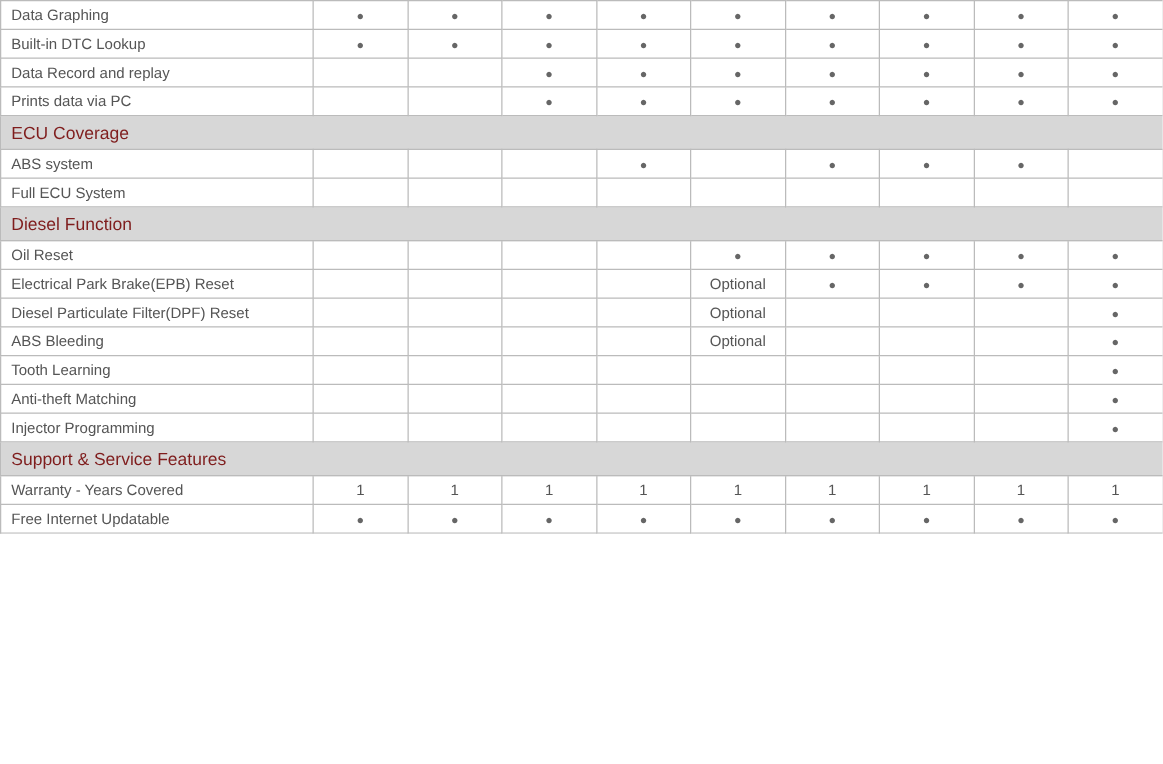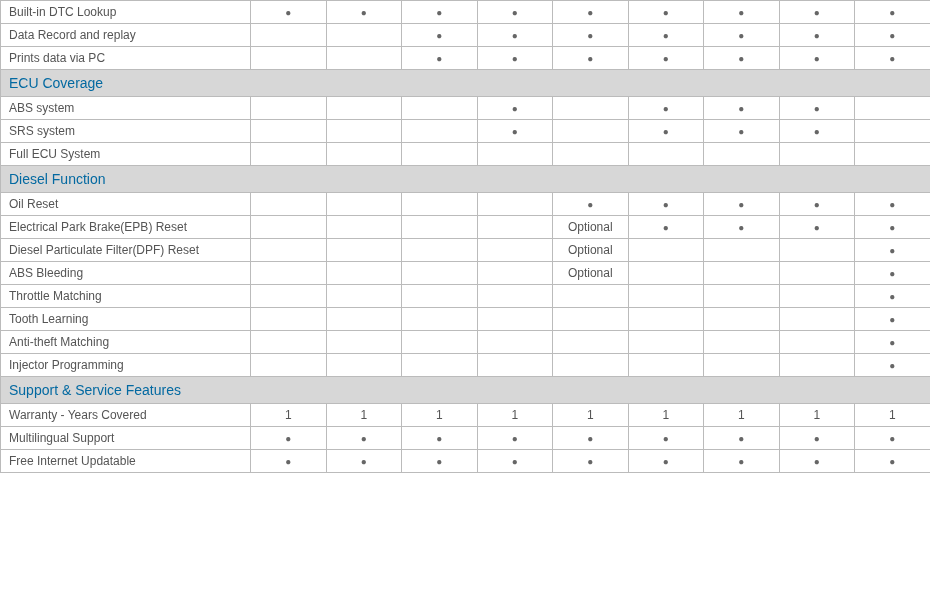--- a/index.html
+++ b/index.html
@@ -24,21 +24,21 @@
     }
     td.label, th.label {
       text-align: left;
       width: 250px;
       padding-left: 8px;
     }
     tr.section-header td {
       background: #d7d7d7;
       text-align: left;
       font-size: 14px;
-      color: #0369a1;
+      color: #7f1d1d;
       padding: 5px 8px;
       height: 24px;
     }
     .dot {
       color: #666;
       font-size: 10px;
       line-height: 1;
     }
     col.feature { width: 250px; }
     col.data { width: 75.5px; }
@@ -54,20 +54,32 @@
       <col class="data">
     <col class="data">
       <col class="data">
       <col class="data">
     <col class="data">
       <col class="data">
       <col class="data">
   </colgroup>
   <tbody id="tbody">
       <tr>
+        <td class="label">Data Graphing</td>
+        <td><span class="dot">●</span></td>
+        <td><span class="dot">●</span></td>
+        <td><span class="dot">●</span></td>
+        <td><span class="dot">●</span></td>
+        <td><span class="dot">●</span></td>
+        <td><span class="dot">●</span></td>
+        <td><span class="dot">●</span></td>
+        <td><span class="dot">●</span></td>
+        <td><span class="dot">●</span></td>
+      </tr>
+      <tr>
         <td class="label">Built-in DTC Lookup</td>
         <td><span class="dot">●</span></td>
         <td><span class="dot">●</span></td>
         <td><span class="dot">●</span></td>
         <td><span class="dot">●</span></td>
         <td><span class="dot">●</span></td>
         <td><span class="dot">●</span></td>
         <td><span class="dot">●</span></td>
         <td><span class="dot">●</span></td>
         <td><span class="dot">●</span></td>
@@ -105,32 +117,20 @@
         <td></td>
         <td></td>
         <td><span class="dot">●</span></td>
         <td></td>
         <td><span class="dot">●</span></td>
         <td><span class="dot">●</span></td>
         <td><span class="dot">●</span></td>
         <td></td>
       </tr>
       <tr>
-        <td class="label">SRS system</td>
-        <td></td>
-        <td></td>
-        <td></td>
-        <td><span class="dot">●</span></td>
-        <td></td>
-        <td><span class="dot">●</span></td>
-        <td><span class="dot">●</span></td>
-        <td><span class="dot">●</span></td>
-        <td></td>
-      </tr>
-      <tr>
         <td class="label">Full ECU System</td>
         <td></td>
         <td></td>
         <td></td>
         <td></td>
         <td></td>
         <td></td>
         <td></td>
         <td></td>
         <td></td>
@@ -180,32 +180,20 @@
         <td></td>
         <td></td>
         <td></td>
         <td>Optional</td>
         <td></td>
         <td></td>
         <td></td>
         <td><span class="dot">●</span></td>
       </tr>
       <tr>
-        <td class="label">Throttle Matching</td>
-        <td></td>
-        <td></td>
-        <td></td>
-        <td></td>
-        <td></td>
-        <td></td>
-        <td></td>
-        <td></td>
-        <td><span class="dot">●</span></td>
-      </tr>
-      <tr>
         <td class="label">Tooth Learning</td>
         <td></td>
         <td></td>
         <td></td>
         <td></td>
         <td></td>
         <td></td>
         <td></td>
         <td></td>
         <td><span class="dot">●</span></td>
@@ -241,32 +229,20 @@
         <td class="label">Warranty - Years Covered</td>
         <td>1</td>
         <td>1</td>
         <td>1</td>
         <td>1</td>
         <td>1</td>
         <td>1</td>
         <td>1</td>
         <td>1</td>
         <td>1</td>
-      </tr>
-      <tr>
-        <td class="label">Multilingual Support</td>
-        <td><span class="dot">●</span></td>
-        <td><span class="dot">●</span></td>
-        <td><span class="dot">●</span></td>
-        <td><span class="dot">●</span></td>
-        <td><span class="dot">●</span></td>
-        <td><span class="dot">●</span></td>
-        <td><span class="dot">●</span></td>
-        <td><span class="dot">●</span></td>
-        <td><span class="dot">●</span></td>
       </tr>
       <tr>
         <td class="label">Free Internet Updatable</td>
         <td><span class="dot">●</span></td>
         <td><span class="dot">●</span></td>
         <td><span class="dot">●</span></td>
         <td><span class="dot">●</span></td>
         <td><span class="dot">●</span></td>
         <td><span class="dot">●</span></td>
         <td><span class="dot">●</span></td>

